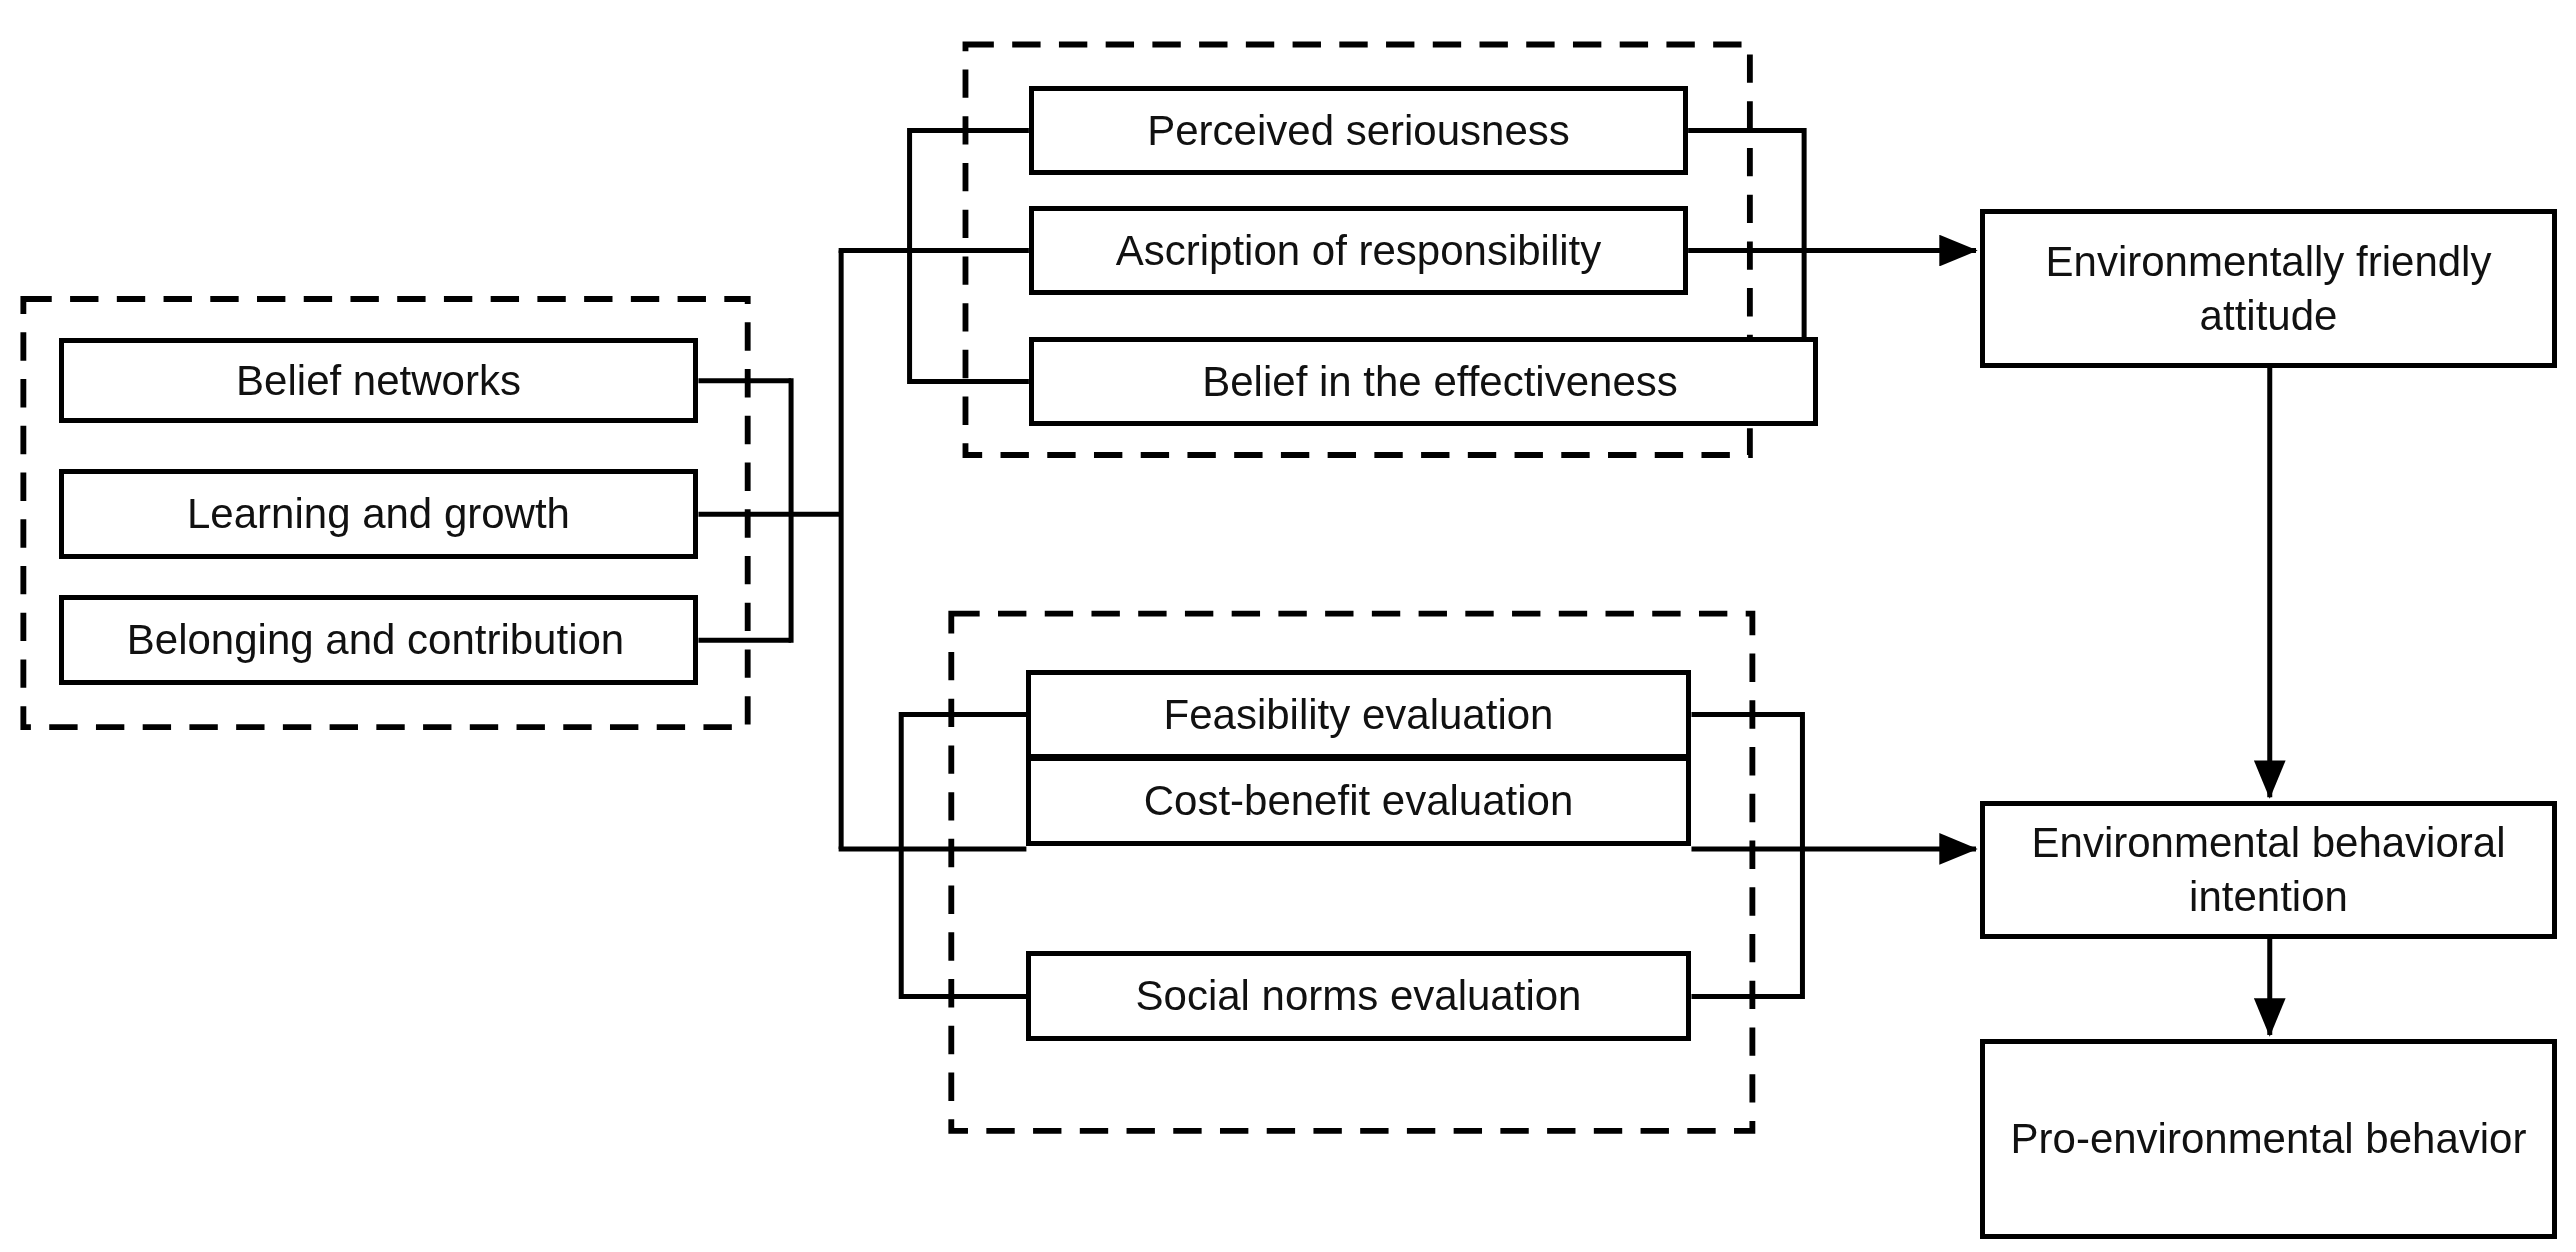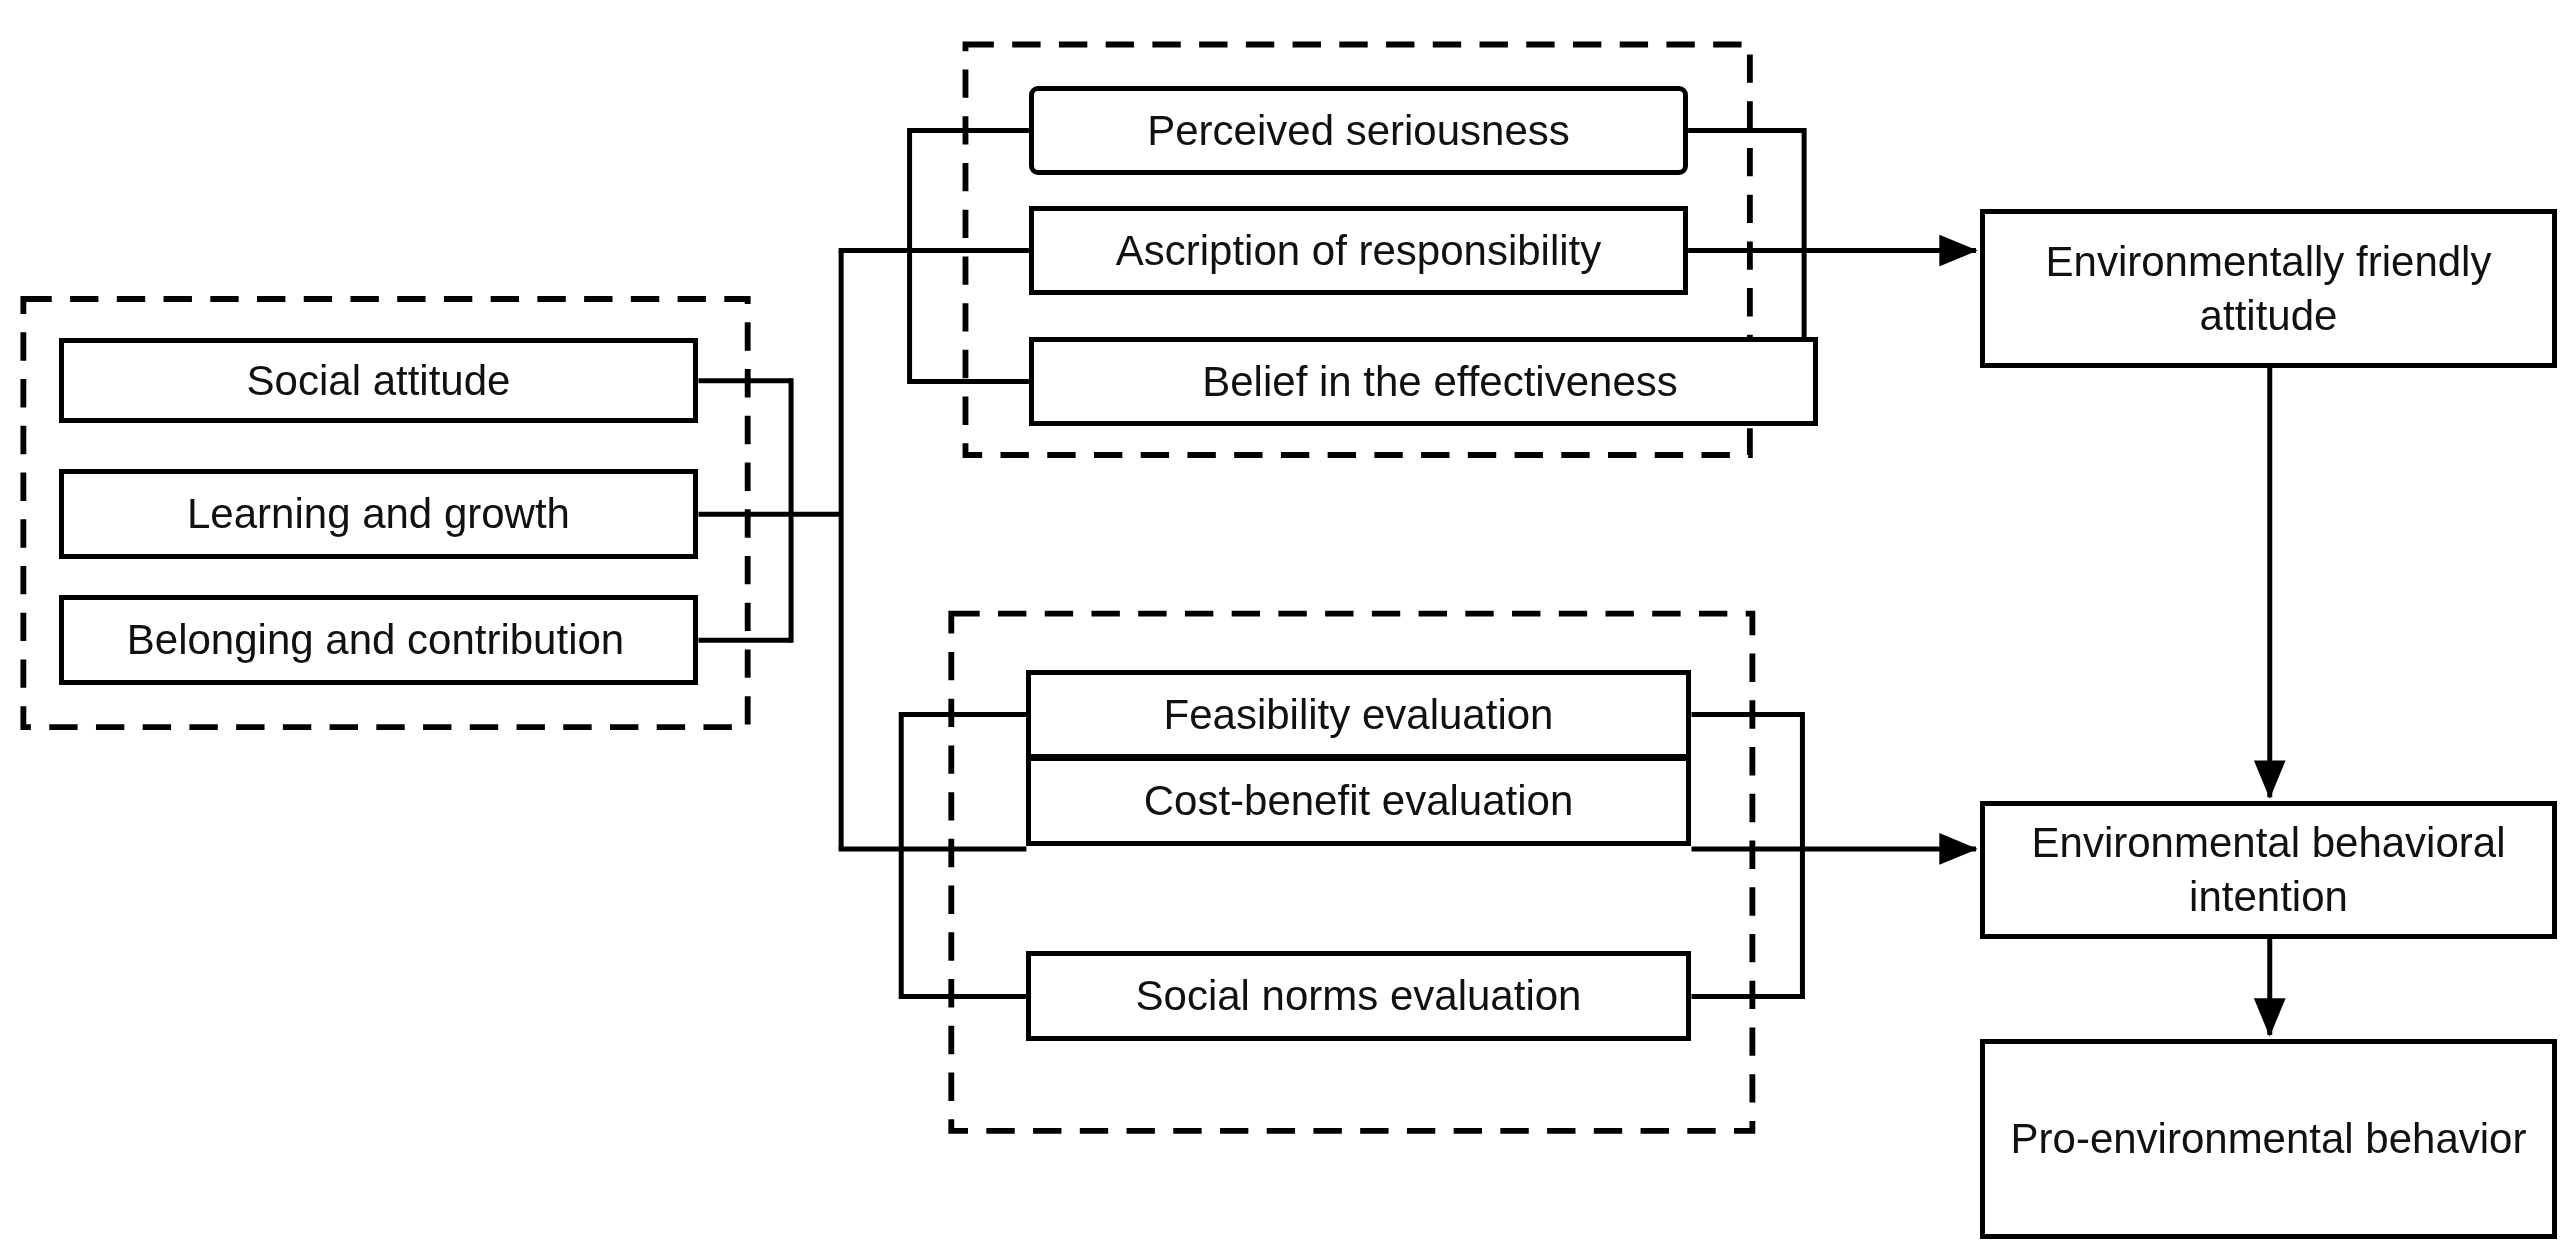--- a/index.html
+++ b/index.html
@@ -34,21 +34,21 @@
     color: #111111;
     font-size: 42px;
     line-height: 1.28;
     padding: 3.3px 15px;
   }
   
   .l1 { left: 59px;   top: 338px;  width: 639px; height: 85px; }
   .l2 { left: 59px;   top: 469px;  width: 639px; height: 90px; }
   .l3 { left: 59px;   top: 595px;  width: 639px; height: 90px; padding-left: 9px; }
   
-  .t1 { left: 1029px; top: 86px;  width: 659px; height: 89px; border-radius: 9px; }
+  .t1 { left: 1029px; top: 86px;  width: 659px; height: 89px; }
   .t2 { left: 1029px; top: 206px;  width: 659px; height: 89px; }
   .t3 { left: 1029px; top: 337px;  width: 789px; height: 89px; padding-left: 48px; }
   
   .b1 { left: 1026px; top: 670px;  width: 665px; height: 89px; }
   .b2 { left: 1026px; top: 756px;  width: 665px; height: 90px; }
   .b3 { left: 1026px; top: 951px; width: 665px; height: 90px; }
   
   .r1 { left: 1980px; top: 209px;  width: 577px; height: 159px; }
   .r2 { left: 1980px; top: 801px;  width: 577px; height: 138px; }
   .r3 { left: 1980px; top: 1039px; width: 577px; height: 200px; text-align: right; }
@@ -95,21 +95,21 @@
     <line x1="2027" y1="856" x2="2160" y2="856" stroke="#000000" stroke-width="6"></line>
     <line x1="2027" y1="1017" x2="2160" y2="1017" stroke="#000000" stroke-width="6"></line>
     <line x1="2027" y1="1194" x2="2160" y2="1194" stroke="#000000" stroke-width="6"></line>
     <line x1="2160" y1="853" x2="2160" y2="1197" stroke="#000000" stroke-width="6"></line>
     <line x1="2160" y1="1017" x2="2368" y2="1017" stroke="#000000" stroke-width="6" marker-end="url(#arrow)"></line>
 
     <line x1="2720" y1="440" x2="2720" y2="955" stroke="#000000" stroke-width="6" marker-end="url(#arrow)"></line>
     <line x1="2720" y1="1125" x2="2720" y2="1240" stroke="#000000" stroke-width="6" marker-end="url(#arrow)"></line>
   </svg>
 
-  <div class="node l1">Social attitude</div>
+  <div class="node l1">Belief networks</div>
   <div class="node l2">Learning and growth</div>
   <div class="node l3">Belonging and contribution</div>
 
   <div class="node t1">Perceived seriousness</div>
   <div class="node t2">Ascription of responsibility</div>
   <div class="node t3">Belief in the effectiveness</div>
 
   <div class="node b1">Feasibility evaluation</div>
   <div class="node b2">Cost-benefit evaluation</div>
   <div class="node b3">Social norms evaluation</div>

